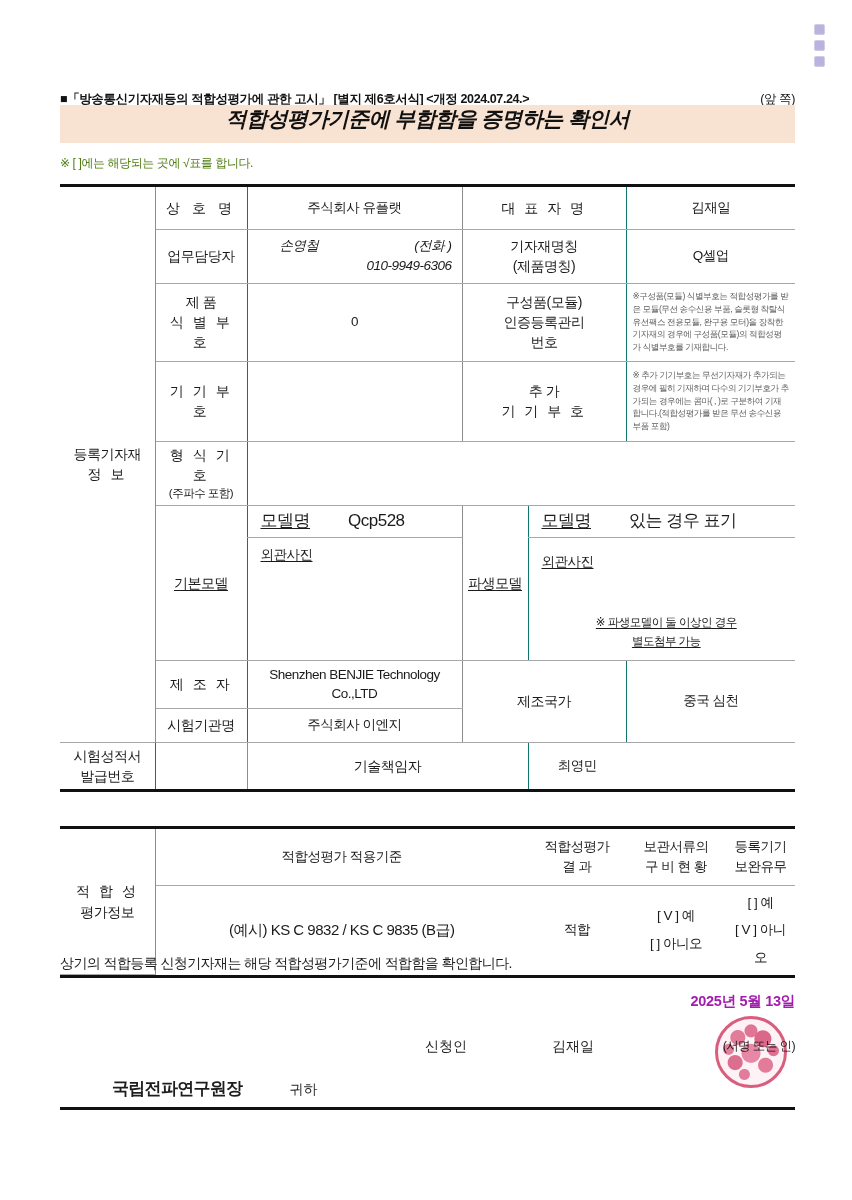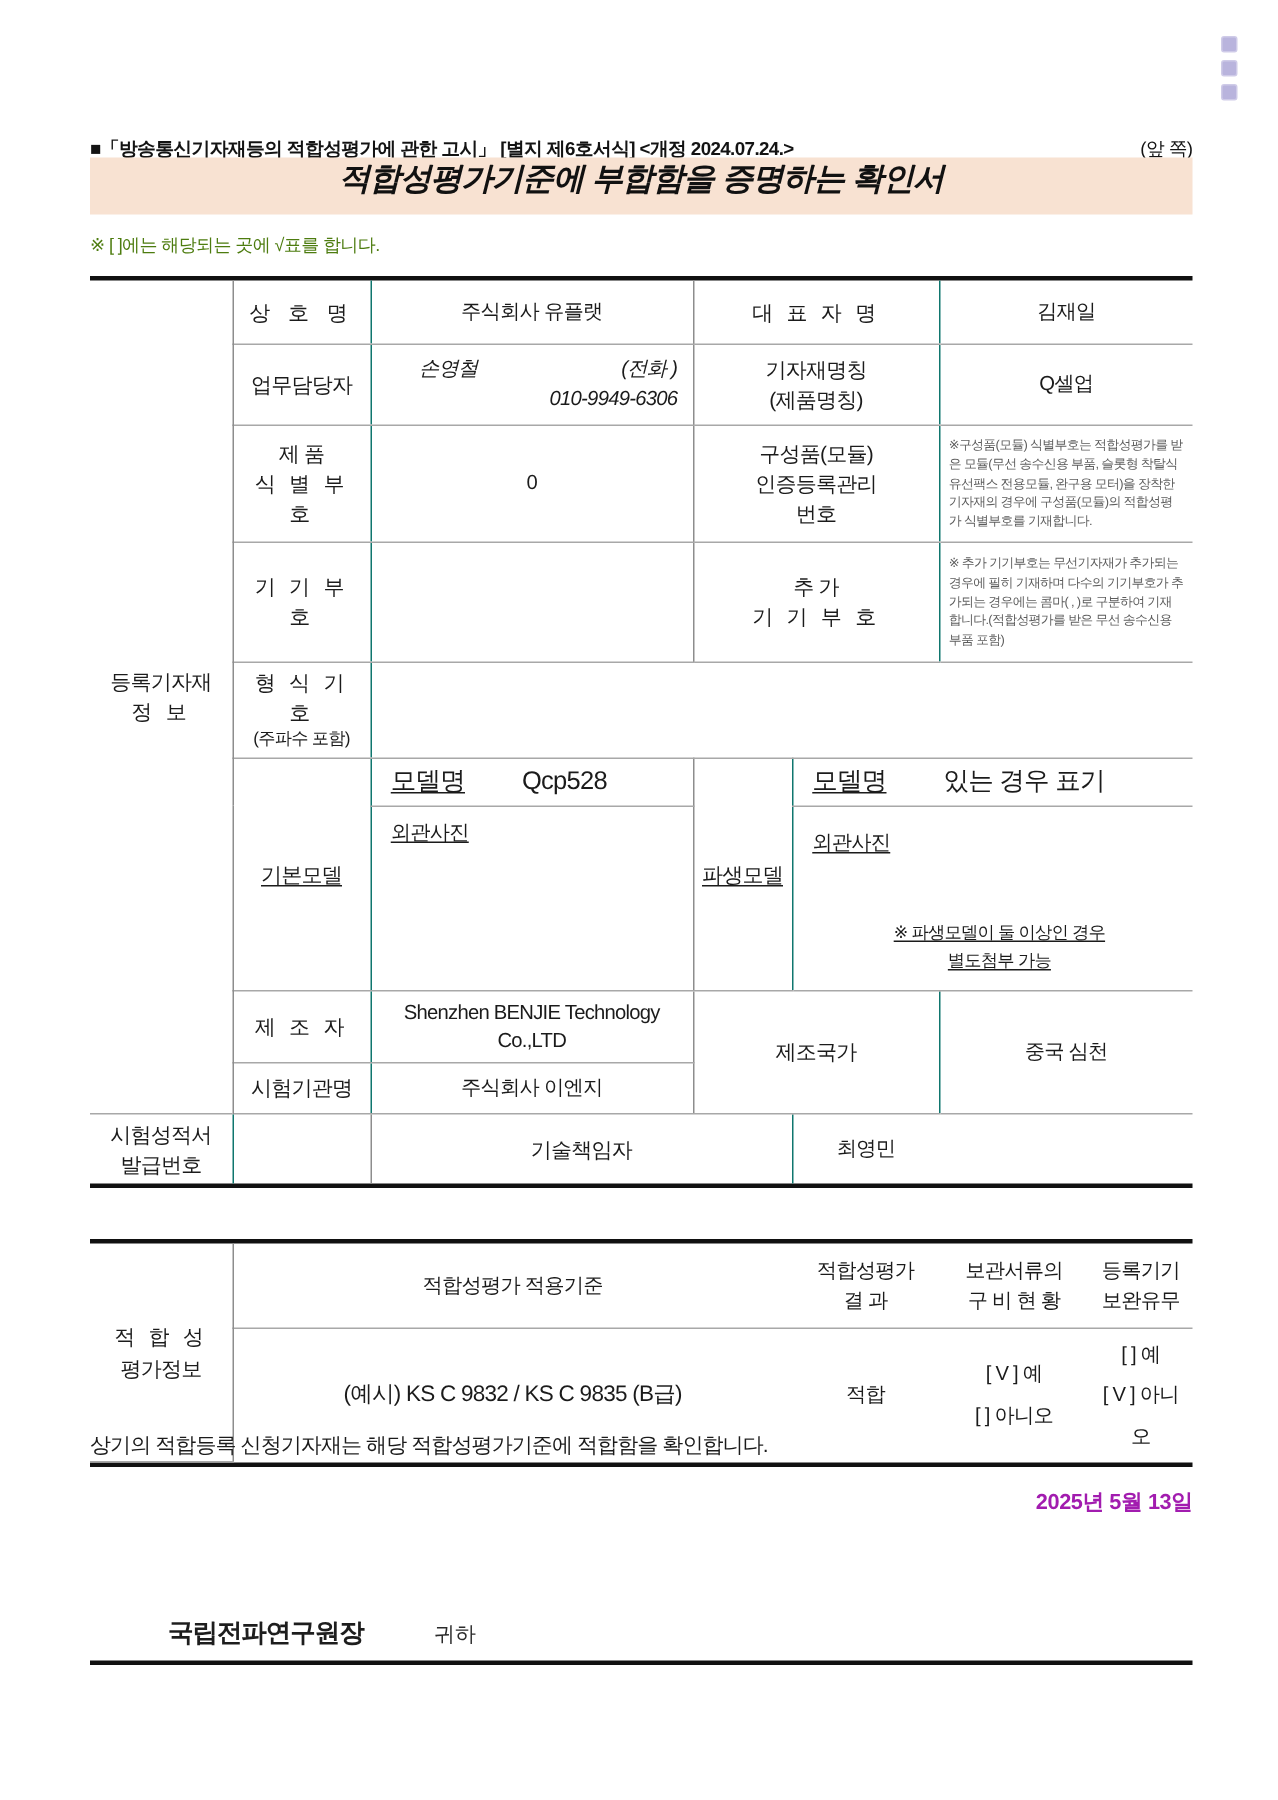--- a/index.html
+++ b/index.html
@@ -388,20 +388,26 @@
           </td>
         </tr>
       </tbody>
     </table>
   </div>
 
   <div class="stmt">상기의 적합등록 신청기자재는 해당 적합성평가기준에 적합함을 확인합니다.</div>
 
   <div class="date">2025년  5월 13일</div>
 
+  <div class="sign-row">
+    <span class="applicant-label">신청인</span>
+    <span class="applicant-name">김재일</span>
+    <span class="sign-note">(서명 또는 인)</span>
+    <span class="seal"></span>
+  </div>
 
   <div class="recipient-row">
     <span class="org">국립전파연구원장</span>
     <span class="to">귀하</span>
   </div>
 
   <div class="bottom-rule"></div>
 
 </div>
 

